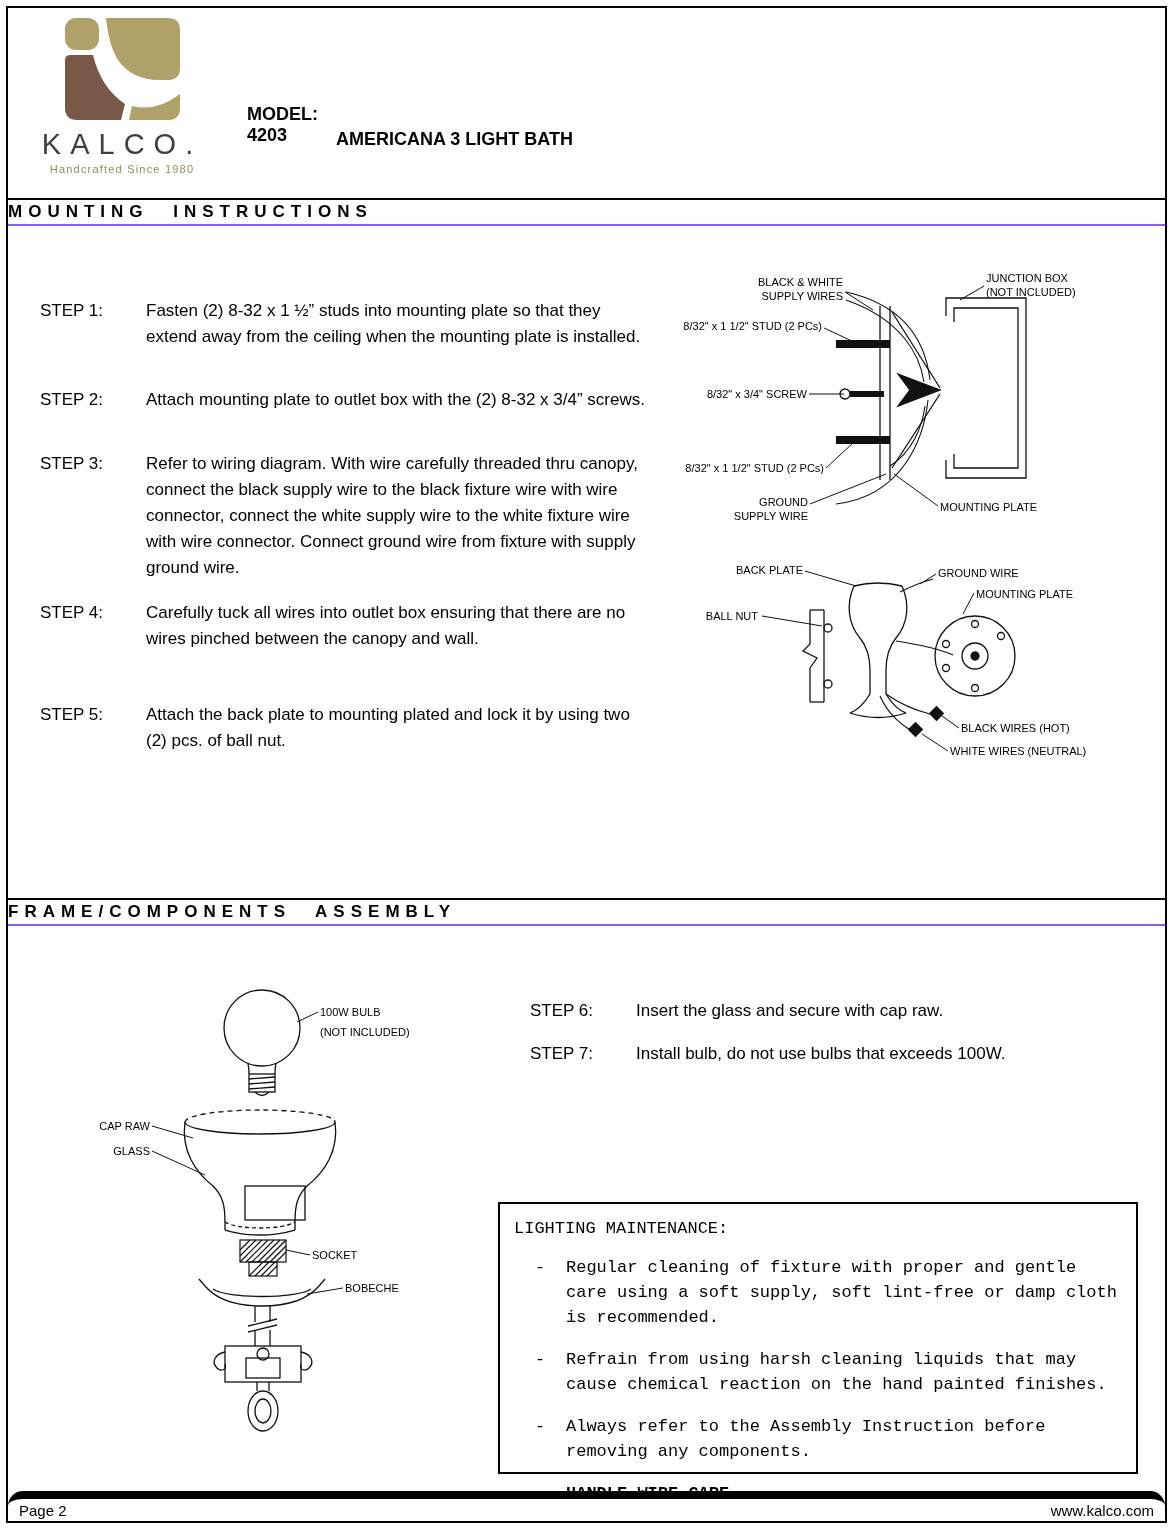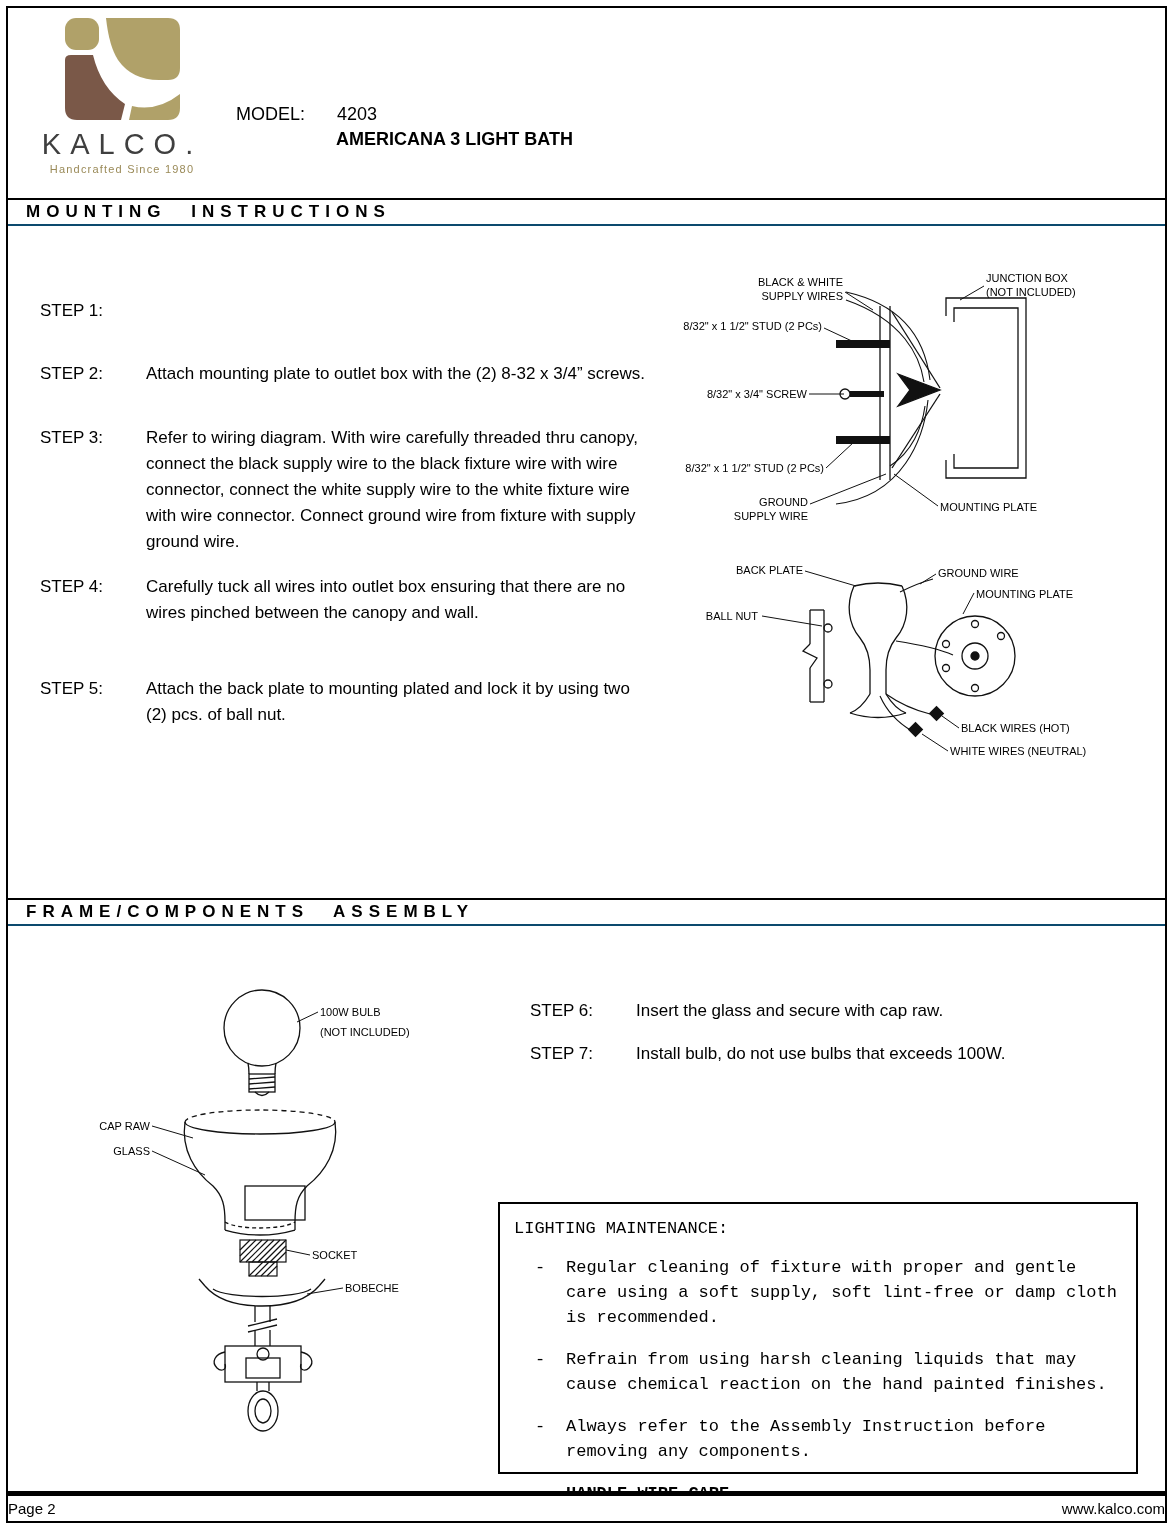--- a/index.html
+++ b/index.html
@@ -5,26 +5,26 @@
   * { margin:0; padding:0; box-sizing:border-box; }
   html, body { width:1173px; height:1529px; background:#fff; font-family:"Liberation Sans", sans-serif; color:#000; }
   .page { position:absolute; left:6px; top:6px; width:1161px; height:1517px; border:2px solid #000; background:#fff; overflow:hidden; }
 
   
   header { position:relative; height:190px; }
   .logo-block { position:absolute; left:26px; top:8px; width:176px; text-align:center; }
   .logo-name { font-size:29px; letter-spacing:9px; color:#3f3f3f; margin-top:2px; }
   .logo-tagline { font-size:11px; letter-spacing:1.2px; color:#9a8a58; margin-top:2px; }
   .doc-title { position:absolute; left:227px; top:40px; font-size:27px; font-weight:900; letter-spacing:0.4px; }
-  .model-row { position:absolute; left:228px; top:96px; display:flex; font-size:18px; font-weight:normal; }
+  .model-row { position:absolute; left:239px; top:96px; display:flex; font-size:18px; font-weight:bold;flex-direction:column; }
   .model-label { width:101px; }
   .product-name { position:absolute; left:328px; top:121px; font-size:18px; font-weight:bold; }
 
   
-  .section-bar { height:28px; border-top:2px solid #000; border-bottom:2px solid #0c4a6e; display:flex; align-items:center; padding-left:18px; font-size:17px; font-weight:bold; letter-spacing:6px; word-spacing:14px; }
+  .section-bar { height:28px; border-top:2px solid #000; border-bottom:2px solid #8b5cf6; display:flex; align-items:center; font-size:17px; font-weight:bold; letter-spacing:6px; word-spacing:14px; }
 
   
   .mounting-content { position:relative; height:672px; }
   .steps { position:absolute; left:32px; top:72px; width:614px; }
   .step { display:flex; }
   .step-label { width:106px; flex:none; font-size:17px; line-height:26px; }
   .step-text { flex:1; font-size:17px; line-height:26px; }
   .steps .step:nth-child(1){ margin-bottom:37px; }
   .steps .step:nth-child(2){ margin-bottom:38px; }
   .steps .step:nth-child(3){ margin-bottom:19px; }
@@ -39,21 +39,21 @@
   .steps67 { position:absolute; left:522px; top:72px; width:620px; }
   .steps67 .step { margin-bottom:17px; }
   .maintenance { position:absolute; left:490px; top:276px; width:640px; height:272px; border:2px solid #000; padding:14px 18px 0 14px;font-family:Liberation Mono, monospace; }
   .maintenance-title { font-size:17px; line-height:21px; margin-bottom:16px; }
   .m-item { display:flex; font-size:17px; line-height:25px; margin-bottom:17px; }
   .m-dash { width:52px; flex:none; text-align:center; }
   .m-text { flex:1; }
   .m-item.bold .m-text, .m-item.bold .m-dash { font-weight:bold; }
 
   
-  footer { position:absolute; left:0; right:0; bottom:0; height:30px; border-top:5px solid #000000; display:flex; justify-content:space-between; align-items:center; padding:0 0; font-size:15px; background:#fff; }
+  footer { position:absolute; left:0; right:0; bottom:0; height:30px; border-top:8px solid #000000; display:flex; justify-content:space-between; align-items:center; padding:0 11px; font-size:15px; background:#fff;border-radius:15px; }
 </style>
 </head>
 <body>
 
 <div class="page">
 
   <header>
     <div class="logo-block">
       <svg width="120" height="106" viewBox="0 0 120 106">
         <rect x="3" y="2" width="34" height="32" rx="11" fill="#b0a169"></rect>
@@ -70,20 +70,21 @@
     </div>
     <div class="product-name">AMERICANA  3 LIGHT BATH</div>
   </header>
 
   <div class="section-bar">MOUNTING INSTRUCTIONS</div>
 
   <section class="mounting-content">
     <div class="steps">
       <div class="step">
         <div class="step-label">STEP 1:</div>
+        <div class="step-text">Fasten (2) 8-32 x 1 ½” studs into mounting plate so that they extend away from the ceiling when the mounting plate is installed.</div>
       </div>
       <div class="step">
         <div class="step-label">STEP 2:</div>
         <div class="step-text">Attach mounting plate to outlet box with the (2) 8-32 x 3/4” screws.</div>
       </div>
       <div class="step">
         <div class="step-label">STEP 3:</div>
         <div class="step-text">Refer to wiring diagram. With wire carefully threaded thru canopy, connect the black supply wire to the black fixture wire with wire connector, connect the white supply wire to the white fixture wire with wire connector. Connect ground wire from fixture with supply ground wire.</div>
       </div>
       <div class="step">

